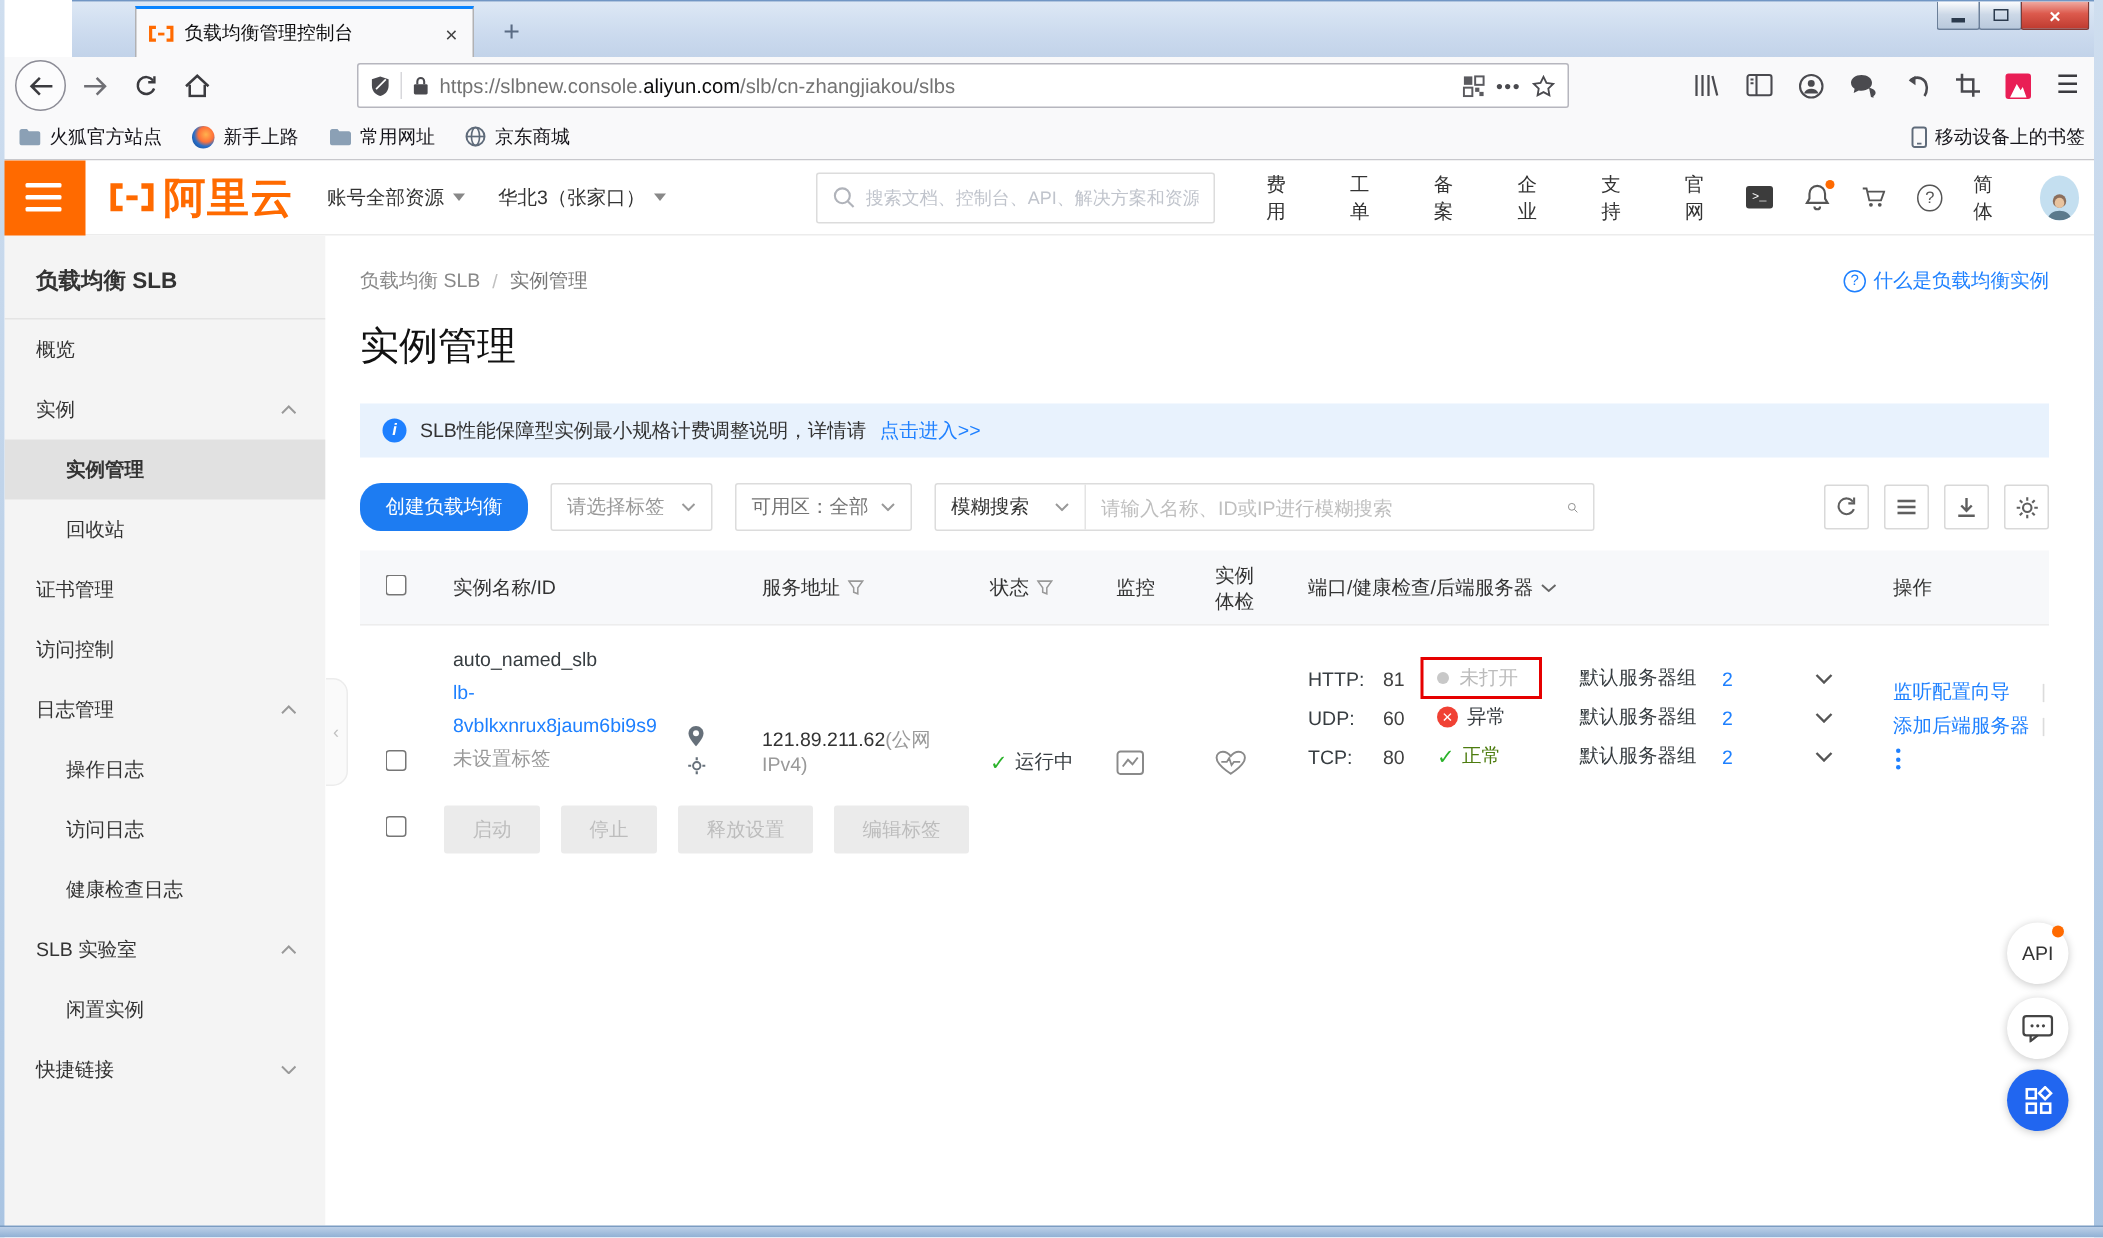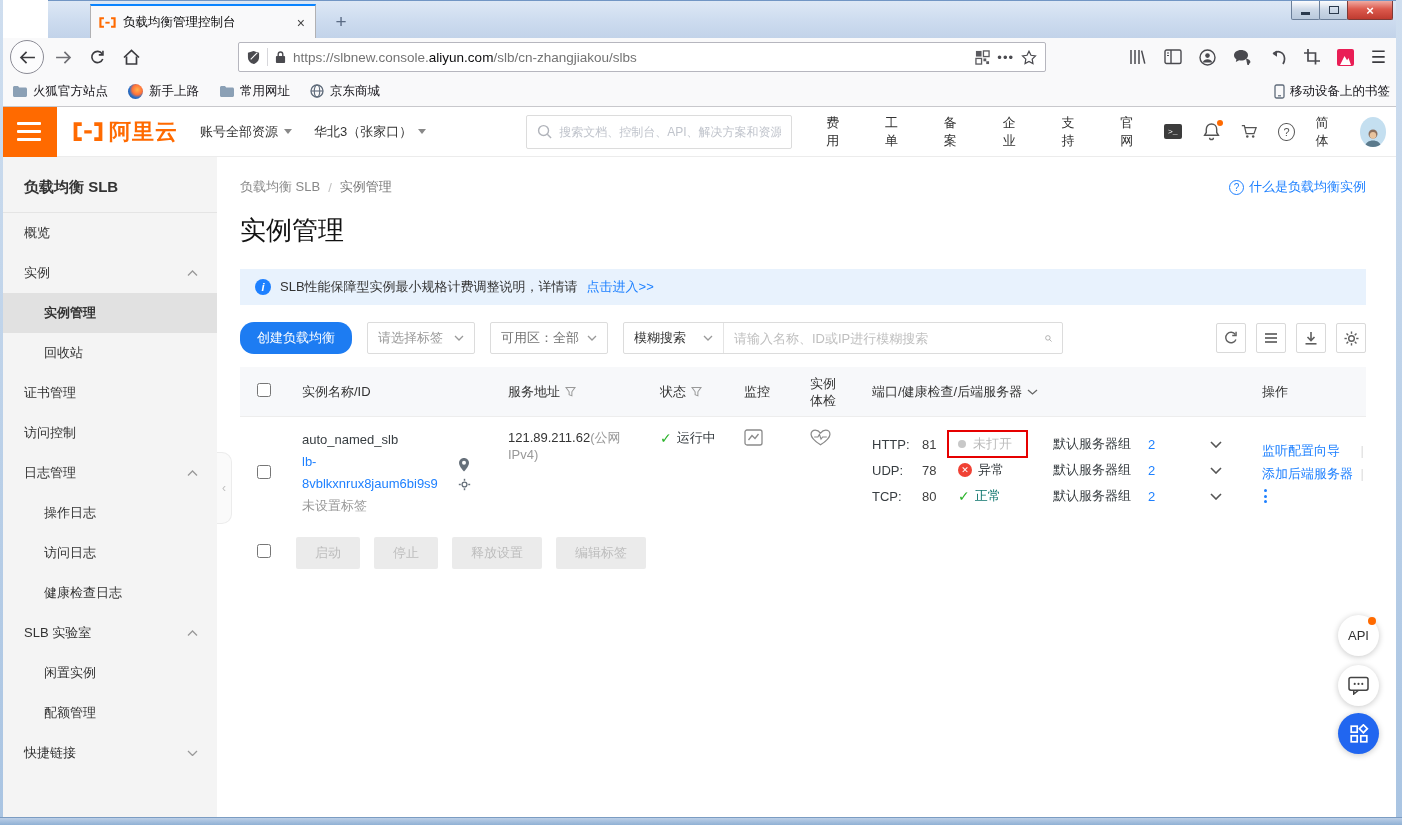--- a/index.html
+++ b/index.html
@@ -53,21 +53,21 @@
   .bm-right { margin-left:auto; display:flex; align-items:center; gap:5px; }
   .ff-icon { width:15px; height:15px; border-radius:50%; background:radial-gradient(circle at 62% 38%, #ffb24d 0%, #ff7139 38%, #2a6fc9 60%, #123f7c 100%); }
   .globe-icon, .mobile-icon { color:#5f6b7a; }
 
   
   .appheader { position:absolute; top:107px; left:0; right:0; height:50px; background:#fff;
     border-bottom:1px solid #ececec; display:flex; align-items:center; z-index:5; }
   .burger { width:57px; height:50px; background:#ff6a00; display:flex; flex-direction:column; align-items:center; justify-content:center; gap:5px; flex:none; }
   .burger i { width:24px; height:3px; background:#fff; border-radius:1px; }
   .logo { display:flex; align-items:center; gap:6px; margin-left:16px; flex:none; }
-  .logo-text { color:#ff6a00; font-size:22px; font-weight:bold; letter-spacing:1px; }
+  .logo-text { color:#ff6a00; font-size:28px; font-weight:bold; letter-spacing:1px; }
   .hd-dd { display:flex; align-items:center; gap:6px; font-size:13px; color:#333; margin-left:22px; flex:none; cursor:pointer; }
   .caret { width:0; height:0; border-left:4px solid transparent; border-right:4px solid transparent; border-top:5px solid #888; }
   .hd-search { margin-left:100px; width:266px; height:34px; border:1px solid #dcdcdc; border-radius:2px;
     display:flex; align-items:center; gap:7px; padding:0 10px; flex:none; }
   .hd-search input { border:none; outline:none; flex:1; font-size:12px; color:#333; font-family:inherit; min-width:0; }
   .hd-search input::placeholder { color:#c0c4cc; }
   .hd-nav { display:flex; align-items:center; gap:39px; margin-left:34px; font-size:13px; color:#333; }
   .hd-icons { display:flex; align-items:center; gap:21px; margin-left:24px; padding-right:16px; }
   .terminal { width:20px; height:15px; background:#3c3c3c; border-radius:2px; color:#fff; font-family:"Liberation Mono",monospace; font-size:8px; display:flex; align-items:center; justify-content:center; }
   .bell-wrap { position:relative; }
@@ -105,21 +105,21 @@
   .search-group { margin-left:15px; height:32px; border:1px solid #dcdcdc; border-radius:2px; display:flex; align-items:center; width:440px; }
   .search-mode { width:100px; padding:0 10px; display:flex; align-items:center; justify-content:space-between; font-size:13px; color:#333; border-right:1px solid #e4e4e4; height:100%; cursor:pointer; }
   .search-group input { flex:1; border:none; outline:none; font-size:13px; padding:0 10px; color:#333; font-family:inherit; min-width:0; }
   .search-group input::placeholder { color:#bfbfbf; }
   .search-group .mag { padding-right:10px; }
   .tb-icons { margin-left:auto; display:flex; gap:10px; }
   .icon-btn { width:30px; height:30px; border:1px solid #d9d9d9; border-radius:2px; background:#fff; display:flex; align-items:center; justify-content:center; cursor:pointer; }
 
   
   .thead { margin:13px 30px 0 23px; height:50px; background:#f7f8fa; display:flex; align-items:center; font-size:13px; color:#333; border-bottom:1px solid #ededed; }
-  .trow  { margin:0 30px 0 23px; display:flex; padding:12px 0 14px 0; font-size:13px; }
+  .trow  { margin:0 30px 0 23px; display:flex; padding:12px 0 14px 0; font-size:13px;align-items:flex-end; }
   .col-check { width:42px; padding-left:17px; flex:none; }
   .col-name  { width:158px; padding-left:20px; flex:none; }
   .col-pins  { width:48px; flex:none; }
   .col-addr  { width:152px; padding-left:20px; flex:none; }
   .col-status{ width:84px; padding-left:20px; flex:none; }
   .col-mon   { width:66px; padding-left:20px; flex:none; }
   .col-hc    { width:62px; padding-left:20px; flex:none; }
   .col-ports { width:398px; padding-left:20px; flex:none; }
   .col-ops   { flex:1; padding-left:12px; }
   .th { display:flex; align-items:center; gap:5px; }
@@ -409,23 +409,20 @@
       </div>
     <div class="side-item">
         <span>SLB 实验室</span>
       <svg class="side-chev" width="11" height="6" viewBox="0 0 11 6">
           <polyline points="1,5.5 5.5,1 10,5.5" fill="none" stroke="#999" stroke-width="1.3"></polyline>
         </svg>
       </div>
     <div class="side-item sub">
         <span>闲置实例</span>
       </div>
-    <div class="side-item sub">
-        <span>配额管理</span>
-      </div>
     <div class="side-item">
         <span>快捷链接</span>
       <svg class="side-chev" width="11" height="6" viewBox="0 0 11 6">
           <polyline points="1,1 5.5,5.5 10,1" fill="none" stroke="#999" stroke-width="1.3"></polyline>
         </svg>
       </div>
   </div>
   <div class="collapse-handle">‹</div>
 
   <div class="content">
@@ -604,39 +601,39 @@
           <span class="p-group">默认服务器组</span>
           <a class="p-count">2</a>
           <span class="p-chev">
               <svg width="12" height="7" viewBox="0 0 12 7">
                 <polyline points="1,1 6,6 11,1" fill="none" stroke="#555" stroke-width="1.6"></polyline>
               </svg>
             </span>
         </div>
         <div class="port-line">
           <span class="p-proto">UDP:</span>
-          <span class="p-num">78</span>
+          <span class="p-num">60</span>
           <span class="p-health">
             <span class="err-circ">✕</span>
             <span style="color:#373d41;">异常</span>
           </span>
           <span class="p-group">默认服务器组</span>
           <a class="p-count">2</a>
           <span class="p-chev">
               <svg width="12" height="7" viewBox="0 0 12 7">
                 <polyline points="1,1 6,6 11,1" fill="none" stroke="#555" stroke-width="1.6"></polyline>
               </svg>
             </span>
         </div>
         <div class="port-line">
           <span class="p-proto">TCP:</span>
           <span class="p-num">80</span>
           <span class="p-health">
             <span class="chk-ok">✓</span>
-            <span style="color:#0f766e;">正常</span>
+            <span style="color:#4d7c0f;">正常</span>
           </span>
           <span class="p-group">默认服务器组</span>
           <a class="p-count">2</a>
           <span class="p-chev">
               <svg width="12" height="7" viewBox="0 0 12 7">
                 <polyline points="1,1 6,6 11,1" fill="none" stroke="#555" stroke-width="1.6"></polyline>
               </svg>
             </span>
         </div>
       </div>

